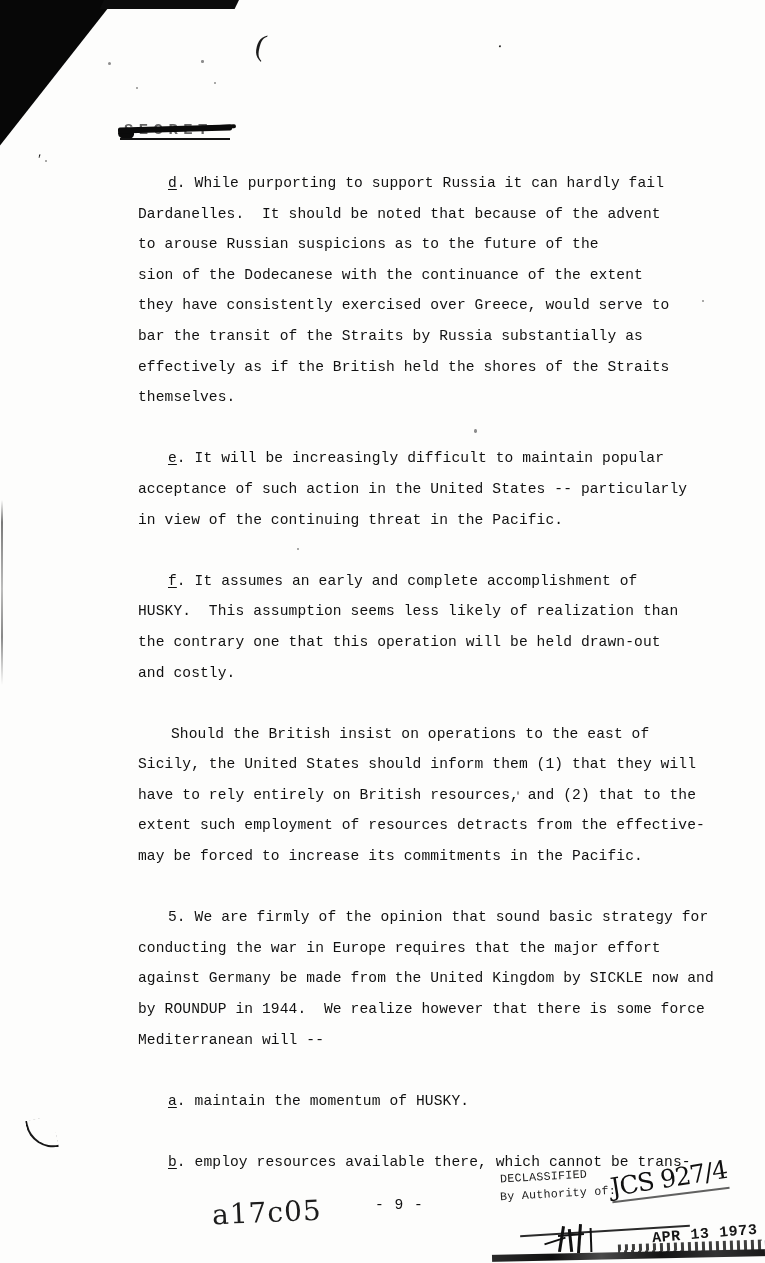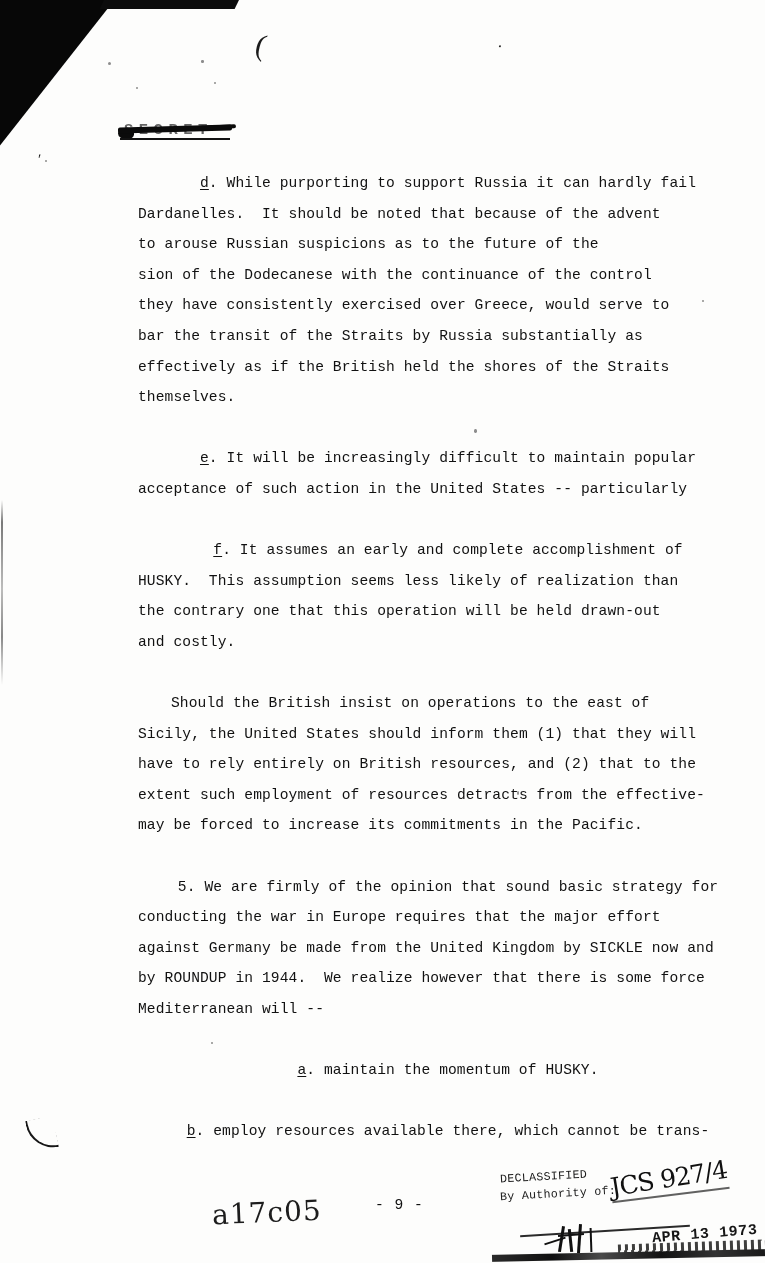--- a/index.html
+++ b/index.html
@@ -136,21 +136,21 @@
     left: 138px;
     top: 168px;
     width: 590px;
   }
   .line {
     font-size: 14.6px;
     line-height: 30.6px;
     white-space: pre;
     letter-spacing: .1px;
   }
-  .line.indent { text-indent: 30px; text-align: center; }
+  .line.indent { text-indent: 30px; }
   .line.indent-big { text-indent: 33px; }
   .para-gap { height: 30.6px; }
   .ul { text-decoration: underline; text-underline-offset: 2px; }
 
   
   #page-number {
     position: absolute;
     left: 375px;
     top: 1197px;
     font-size: 14.6px;
@@ -303,28 +303,29 @@
     <div class="blob"></div>
     <div class="strike-heavy"></div>
     <div class="strike-tail"></div>
     <div class="strike-under"></div>
   </div>
 
   <div id="body-text">
       <div class="line indent"><span class="ul">d</span>. While purporting to support Russia it can hardly fail</div>
       <div class="line">Dardanelles.  It should be noted that because of the advent</div>
       <div class="line">to arouse Russian suspicions as to the future of the</div>
-      <div class="line">sion of the Dodecanese with the continuance of the control</div>
+      <div class="line">sion of the Dodecanese with the continuance of the extent</div>
       <div class="line">they have consistently exercised over Greece, would serve to</div>
       <div class="line">bar the transit of the Straits by Russia substantially as</div>
       <div class="line">effectively as if the British held the shores of the Straits</div>
       <div class="line">themselves.</div>
       <div class="para-gap"></div>
       <div class="line indent"><span class="ul">e</span>. It will be increasingly difficult to maintain popular</div>
       <div class="line">acceptance of such action in the United States -- particularly</div>
+      <div class="line">in view of the continuing threat in the Pacific.</div>
       <div class="para-gap"></div>
       <div class="line indent"><span class="ul">f</span>. It assumes an early and complete accomplishment of</div>
       <div class="line">HUSKY.  This assumption seems less likely of realization than</div>
       <div class="line">the contrary one that this operation will be held drawn-out</div>
       <div class="line">and costly.</div>
       <div class="para-gap"></div>
       <div class="line indent-big">Should the British insist on operations to the east of</div>
       <div class="line">Sicily, the United States should inform them (1) that they will</div>
       <div class="line">have to rely entirely on British resources, and (2) that to the</div>
       <div class="line">extent such employment of resources detracts from the effective-</div>

